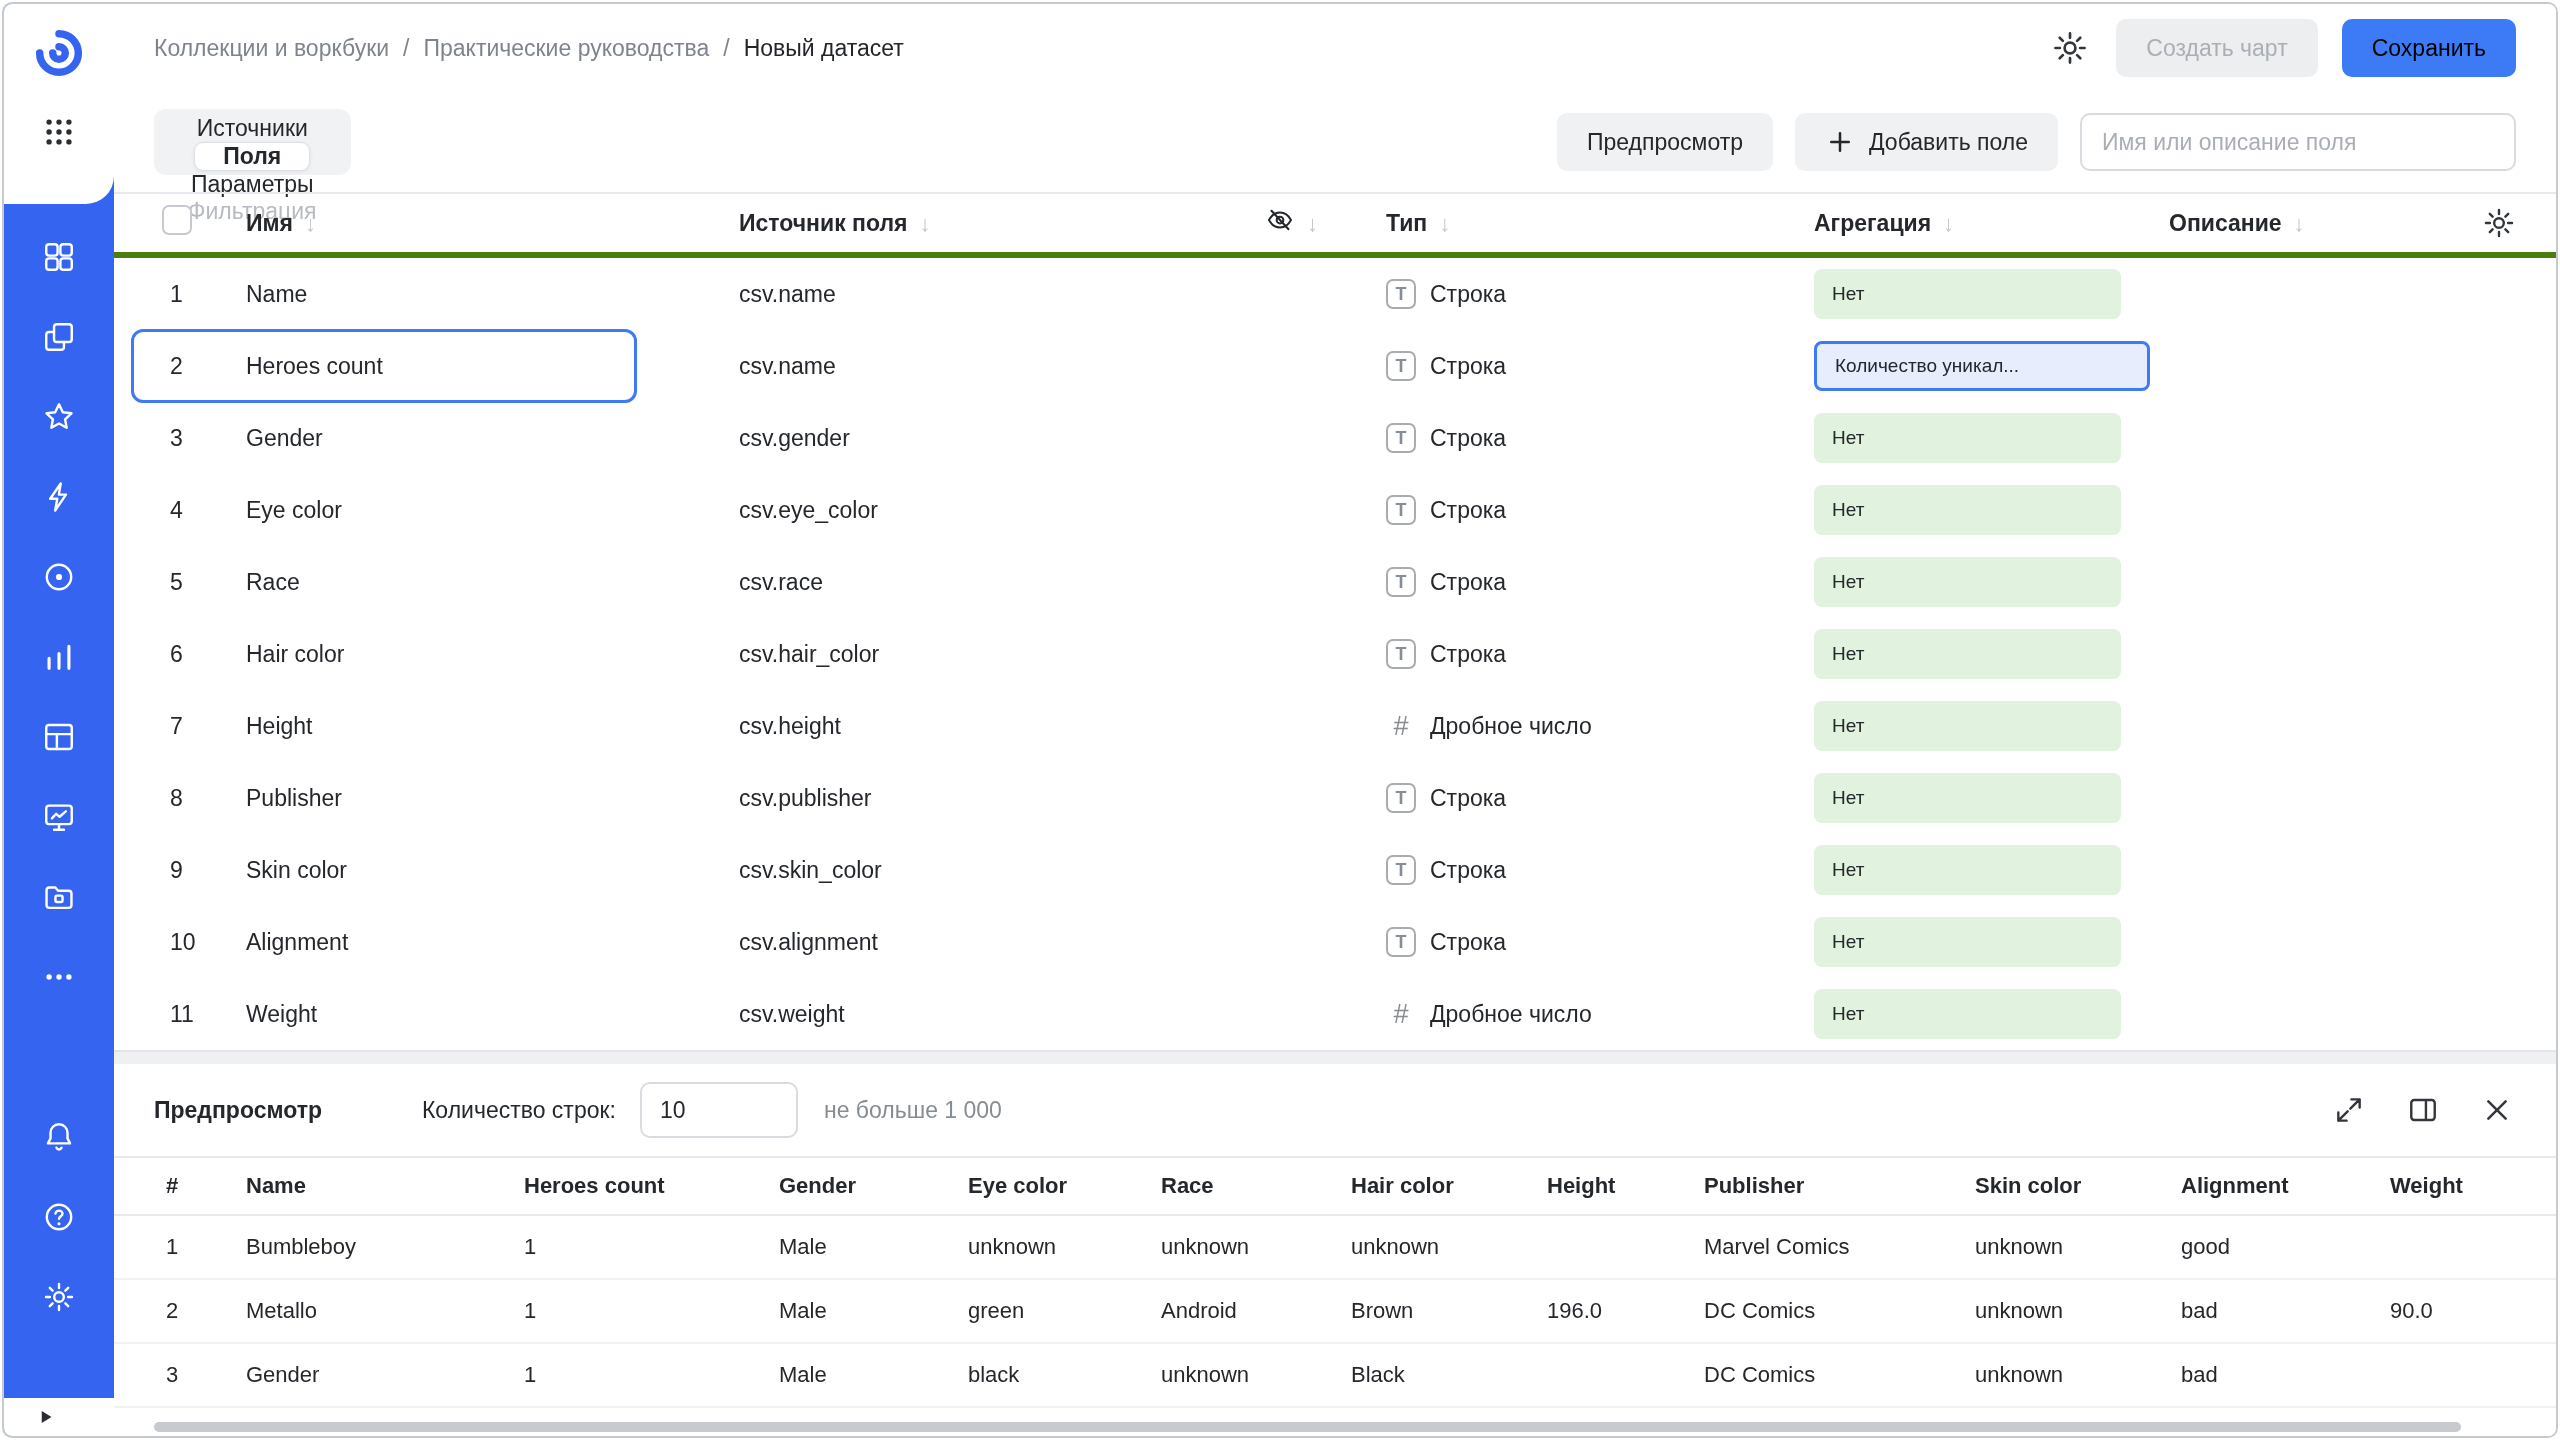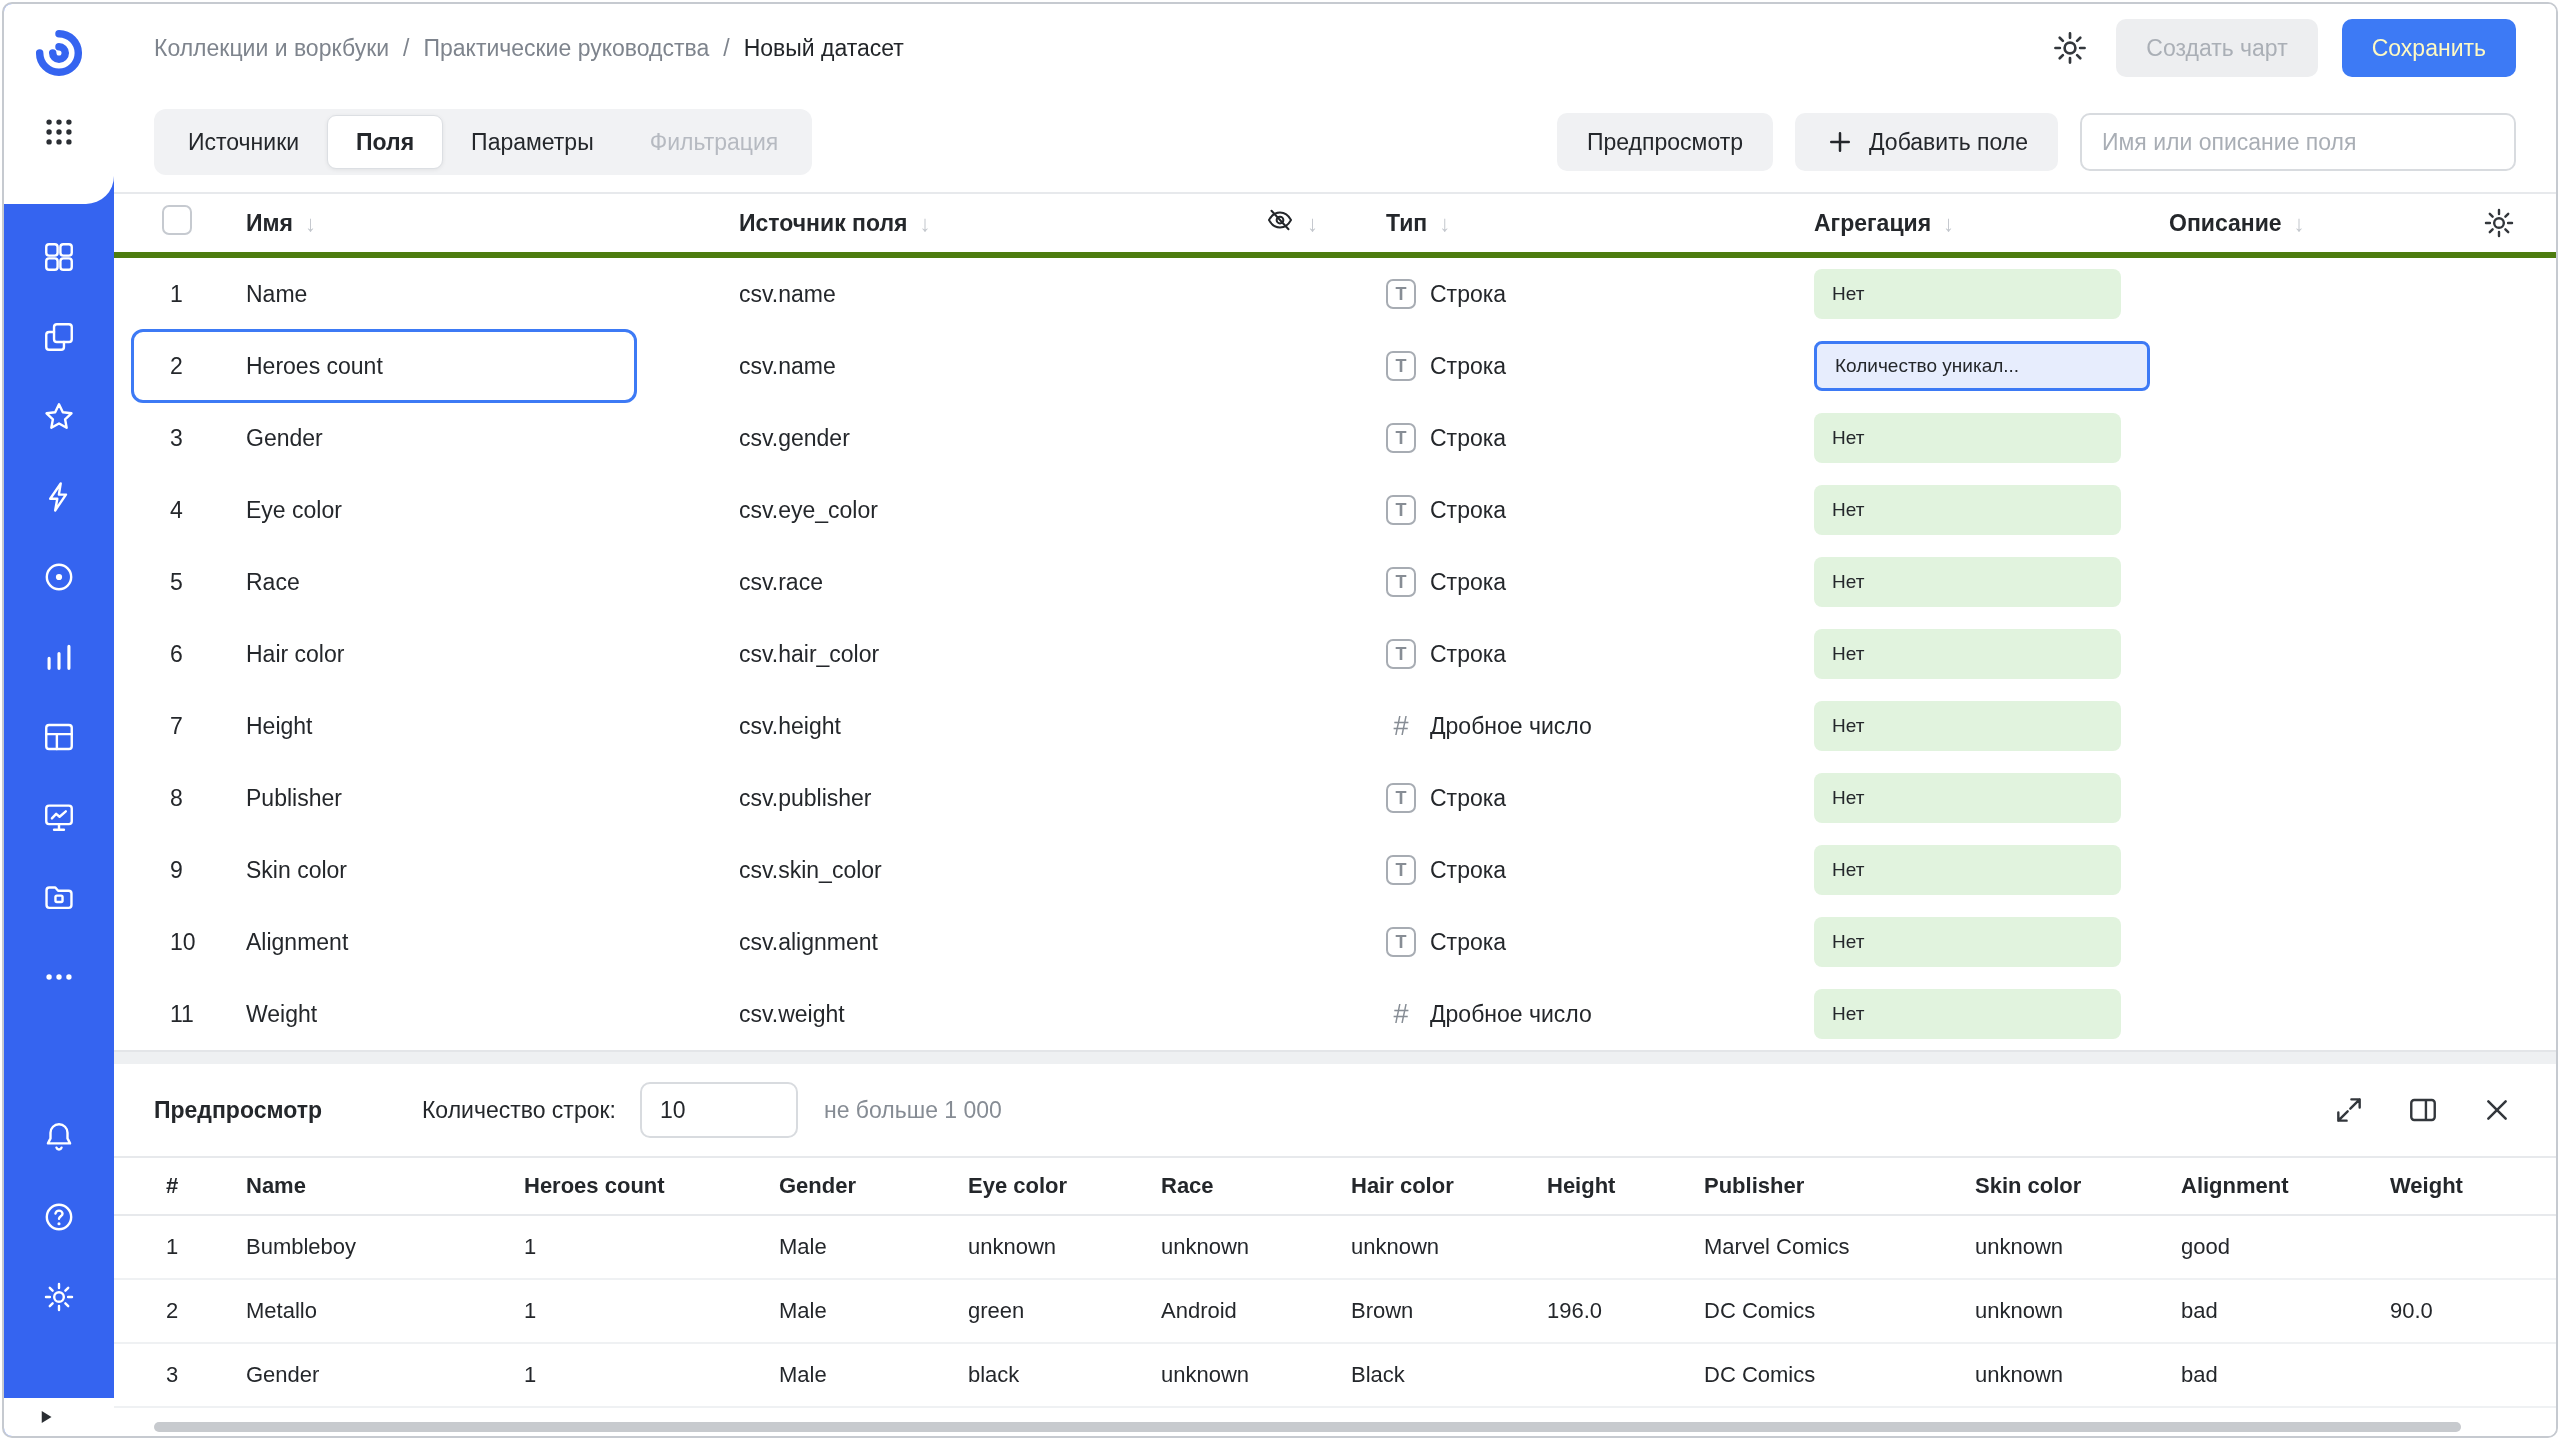--- a/index.html
+++ b/index.html
@@ -33,27 +33,27 @@
   .breadcrumb { font-size:23px; display:flex; align-items:center; }
   .crumb { color:#7E848D; cursor:pointer; }
   .crumb.last { color:#222529; }
   .sep { color:#7E848D; margin:0 14px; }
   .top-actions { display:flex; align-items:center; gap:24px; }
   .icon-btn { width:44px; height:44px; display:flex; align-items:center; justify-content:center; color:#33373C; cursor:pointer; }
   .icon-btn svg { width:38px; height:38px; }
   .btn { height:58px; border-radius:10px; font-size:23px; padding:0 30px; border:none; cursor:pointer;
          font-family:inherit; display:flex; align-items:center; gap:14px; }
   .btn.disabled { background:#EDEEF0; color:#AAAFB6; }
-  .btn.primary { background:#3D7AF5; color:#fef9c3; }
+  .btn.primary { background:#3D7AF5; color:#000000; }
   .btn.gray { background:#F0F1F3; color:#24272B; }
   .bicon { display:flex; align-items:center; justify-content:center; }
   .bicon svg { width:30px; height:30px; }
 
   .toolbar { height:100px; display:flex; align-items:center; justify-content:space-between; padding:0 40px; }
-  .tabs { background:#F1F2F4; border-radius:12px; padding:6px; display:flex; align-items:center; height:66px; }
+  .tabs { background:#F1F2F4; border-radius:12px; padding:6px; display:flex; align-items:center; height:66px;flex-direction:column; }
   .tab { padding:0 28px; font-size:23px; color:#24272B; height:54px; display:flex; align-items:center;
          border-radius:9px; cursor:pointer; white-space:nowrap; }
   .tab.active { background:#fff; border:1px solid #DCDFE3; box-shadow:0 1px 4px rgba(0,0,0,.07); font-weight:bold; }
   .tab.disabled { color:#B6BAC1; }
   .tool-actions { display:flex; align-items:center; gap:22px; }
   .search { width:436px; height:58px; border:2px solid #D8DBDF; border-radius:10px; font-size:23px;
             padding:0 20px; color:#24272B; font-family:inherit; outline:none; }
   .search::placeholder { color:#A9AEB5; }
 
   

